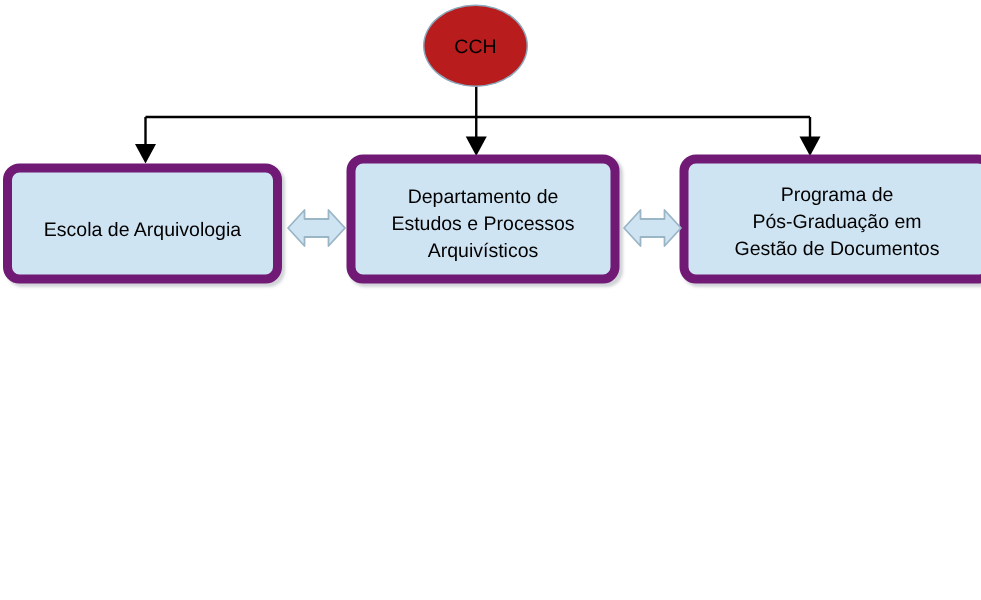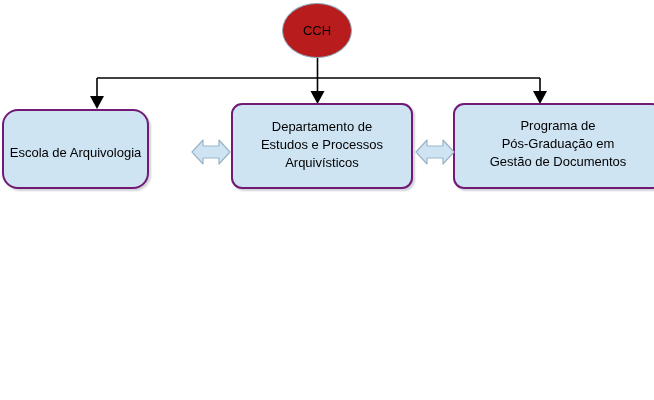--- a/index.html
+++ b/index.html
@@ -52,44 +52,43 @@
   .root-label {
     font-size: 13px;
     color: #000000;
     line-height: 1;
   }
 
   
   .unit-box {
     position: absolute;
     background: #cfe4f3;
-    border: 2px solid #701a75;
+    border: 6px solid #701a75;
     border-radius: 11px;
     box-sizing: border-box;
     box-shadow: 2px 2px 2px rgba(120,130,140,0.35);
     overflow: hidden;
     display: flex;
     justify-content: flex-end;
   }
   .unit-text {
     font-size: 13px;
     color: #000000;
     line-height: 18px;
     text-align: center;
     white-space: pre-line;
     width: 100%;
   }
 
   #box-escola {
     left: 2px;
     top: 109px;
-    width: 147px;
+    width: 186px;
     height: 80px;
     align-items: center;
-    border-radius: 16px;
   }
   #box-escola .unit-text { padding-top: 8px; }
 
   #box-departamento {
     left: 231px;
     top: 103px;
     width: 182px;
     height: 86px;
     align-items: flex-start;
   }

